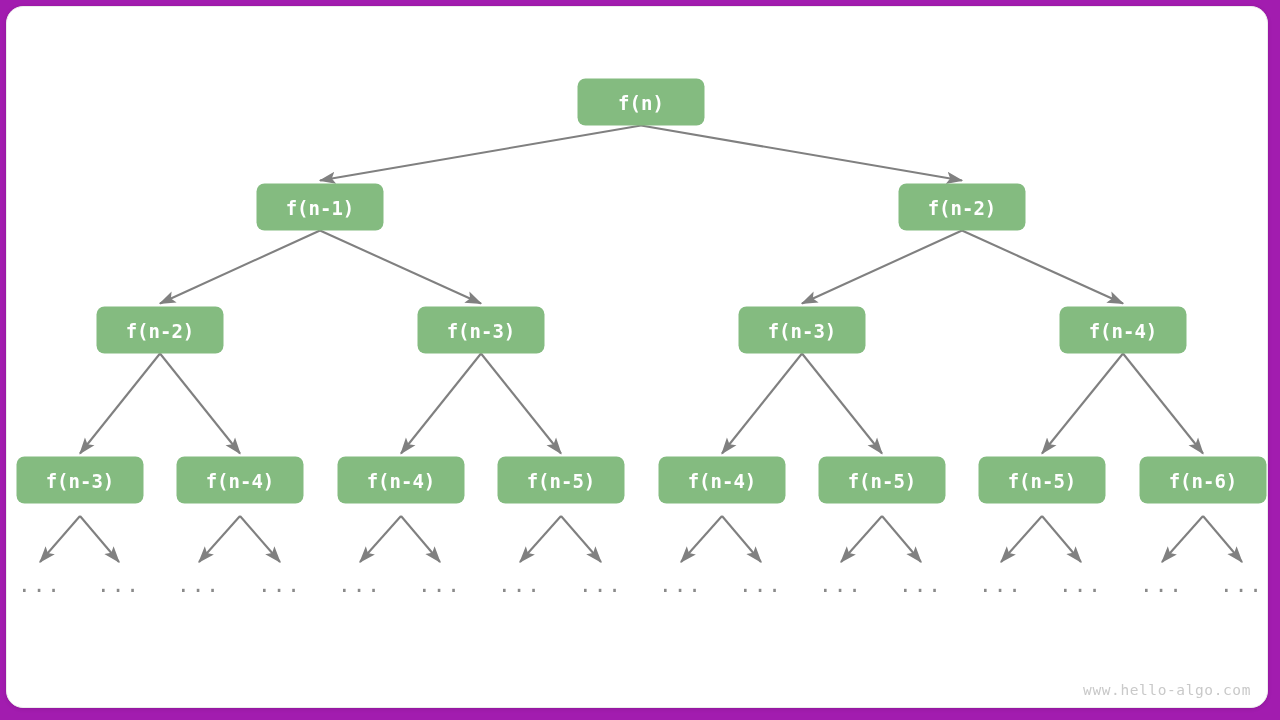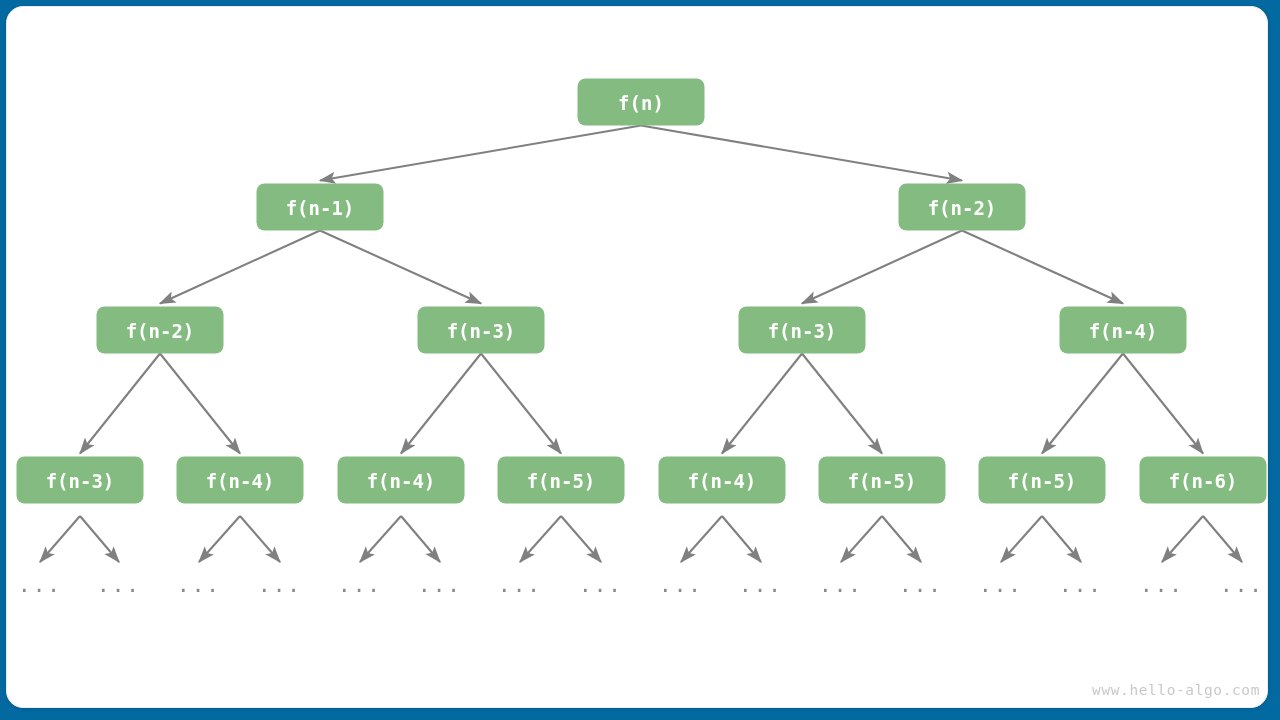--- a/index.html
+++ b/index.html
@@ -8,21 +8,21 @@
     background: #ffffff;
     width: 1280px;
     height: 720px;
     overflow: hidden;
     font-family: "DejaVu Sans Mono", monospace;
   }
   #canvas {
     position: relative;
     width: 1280px;
     height: 720px;
-    background: #0369a1;
+    background: #a21caf;
   }
   .frame {
     position: absolute;
     left: 6px;
     top: 6px;
     width: 1262px;
     height: 702px;
     border-radius: 17px;
     background: #ffffff;
     border: 1px solid #ececec;
@@ -55,21 +55,21 @@
   .dots {
     fill: #8a8a8a;
     font-family: "DejaVu Sans Mono", monospace;
     font-size: 21px;
     text-anchor: middle;
     dominant-baseline: central;
     letter-spacing: 2px;
   }
   .watermark {
     position: absolute;
-    right: 20px;
+    right: 29px;
     bottom: 22px;
     color: #c9c9c9;
     font-family: "DejaVu Sans Mono", monospace;
     font-size: 14.5px;
     letter-spacing: 0.6px;
     white-space: nowrap;
   }
 </style>
 </head>
 <body>

